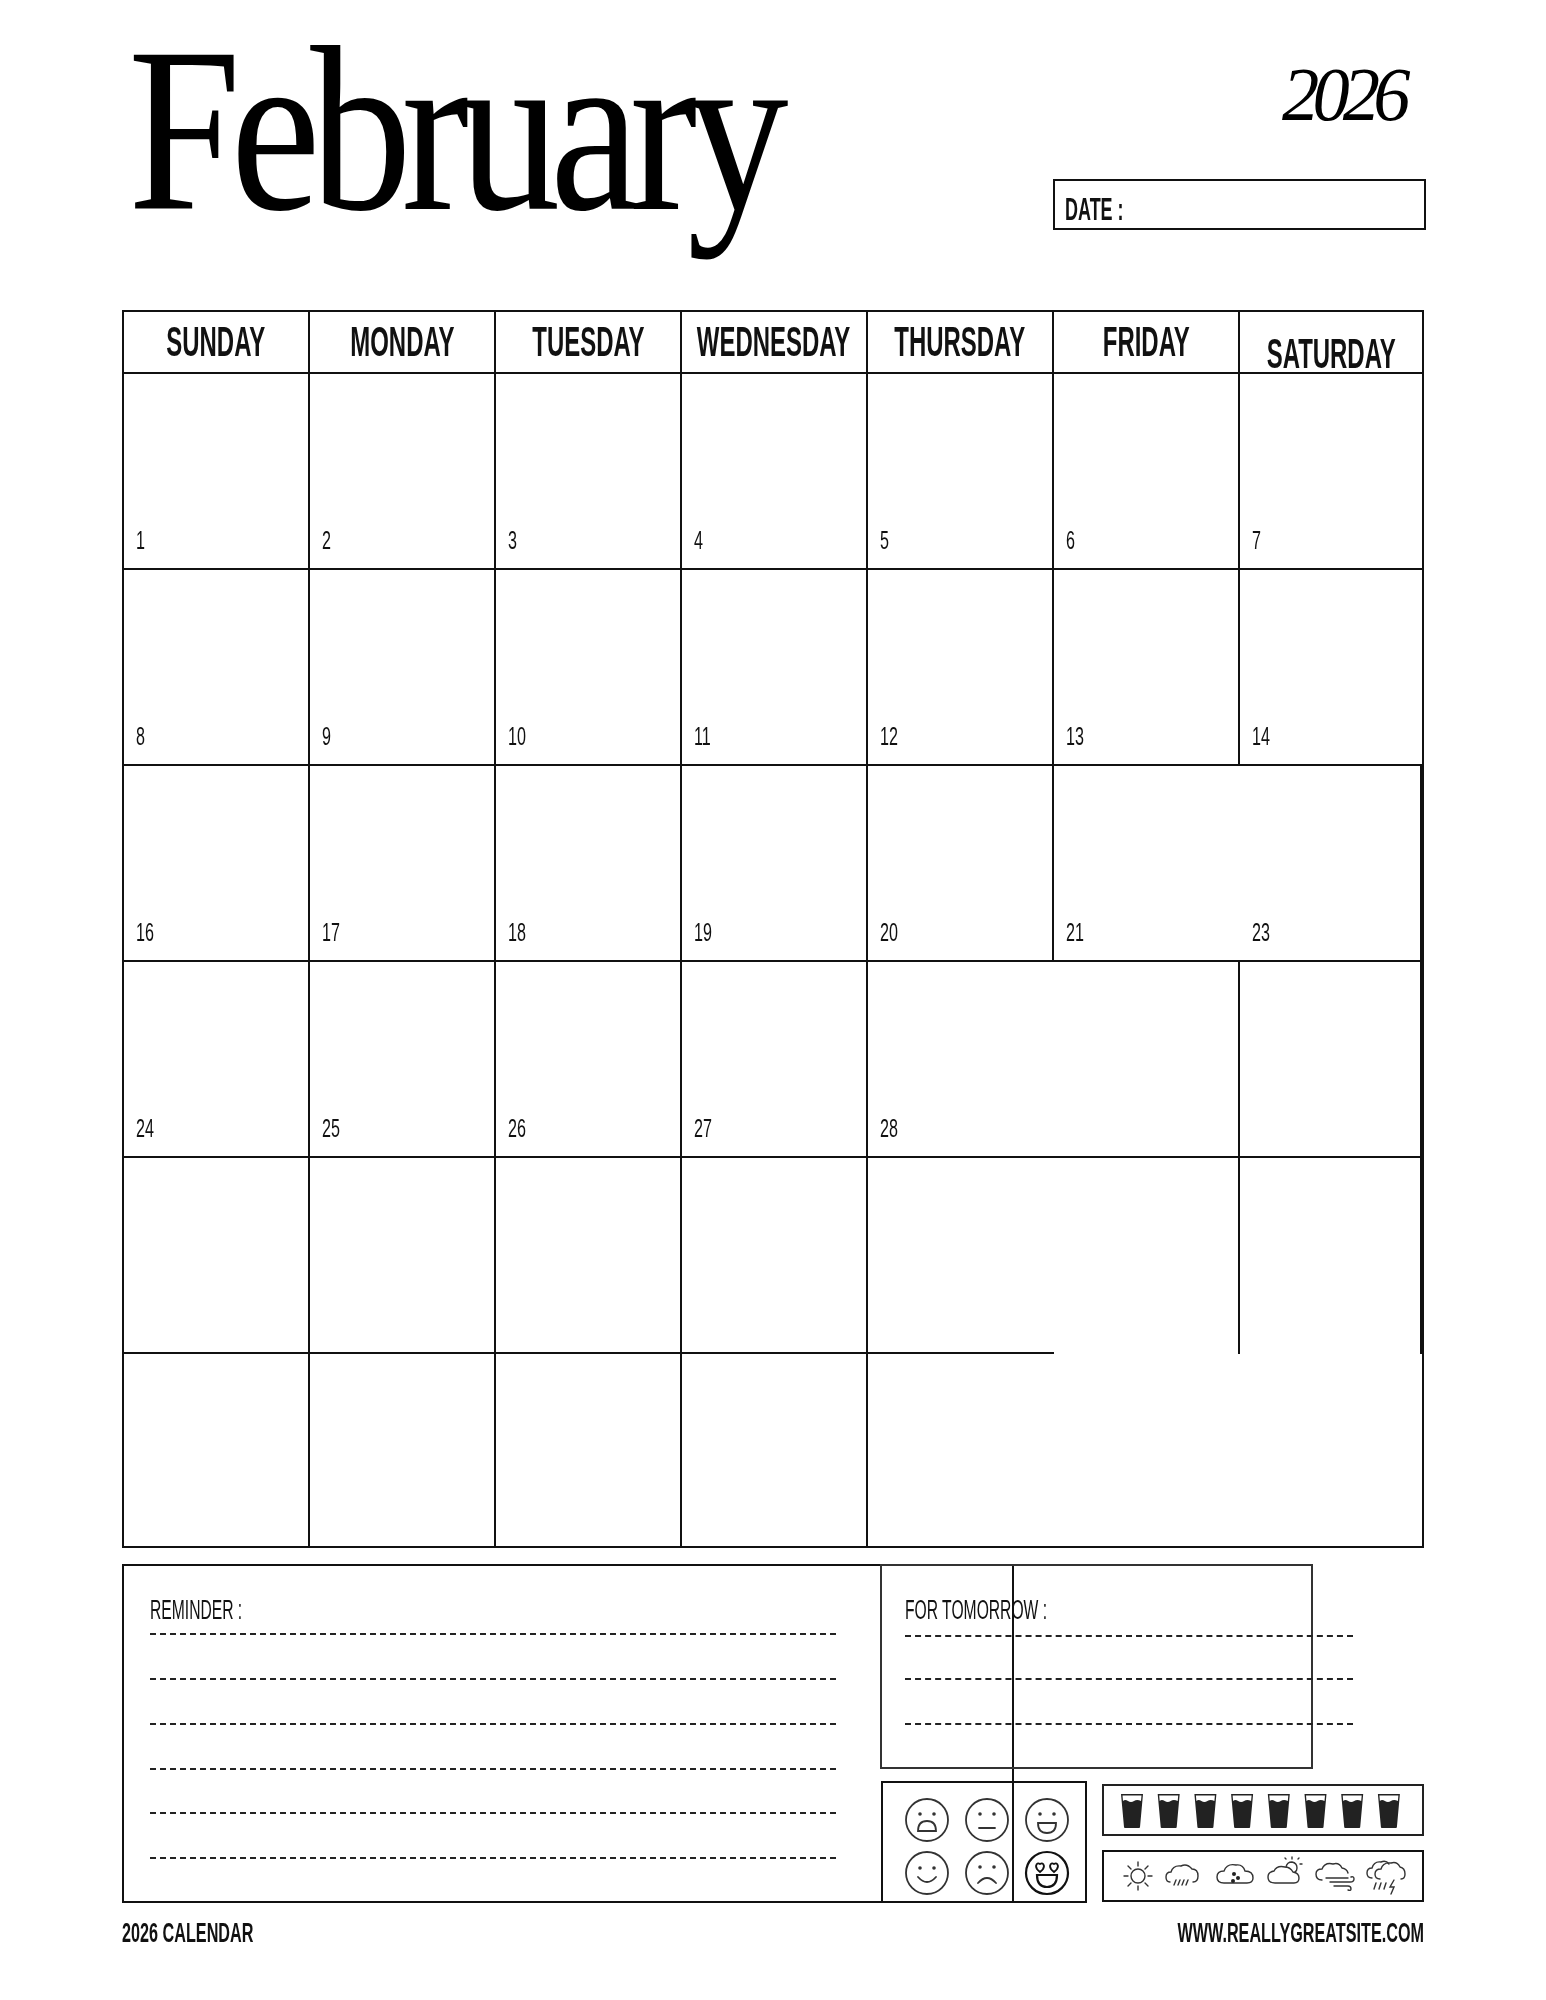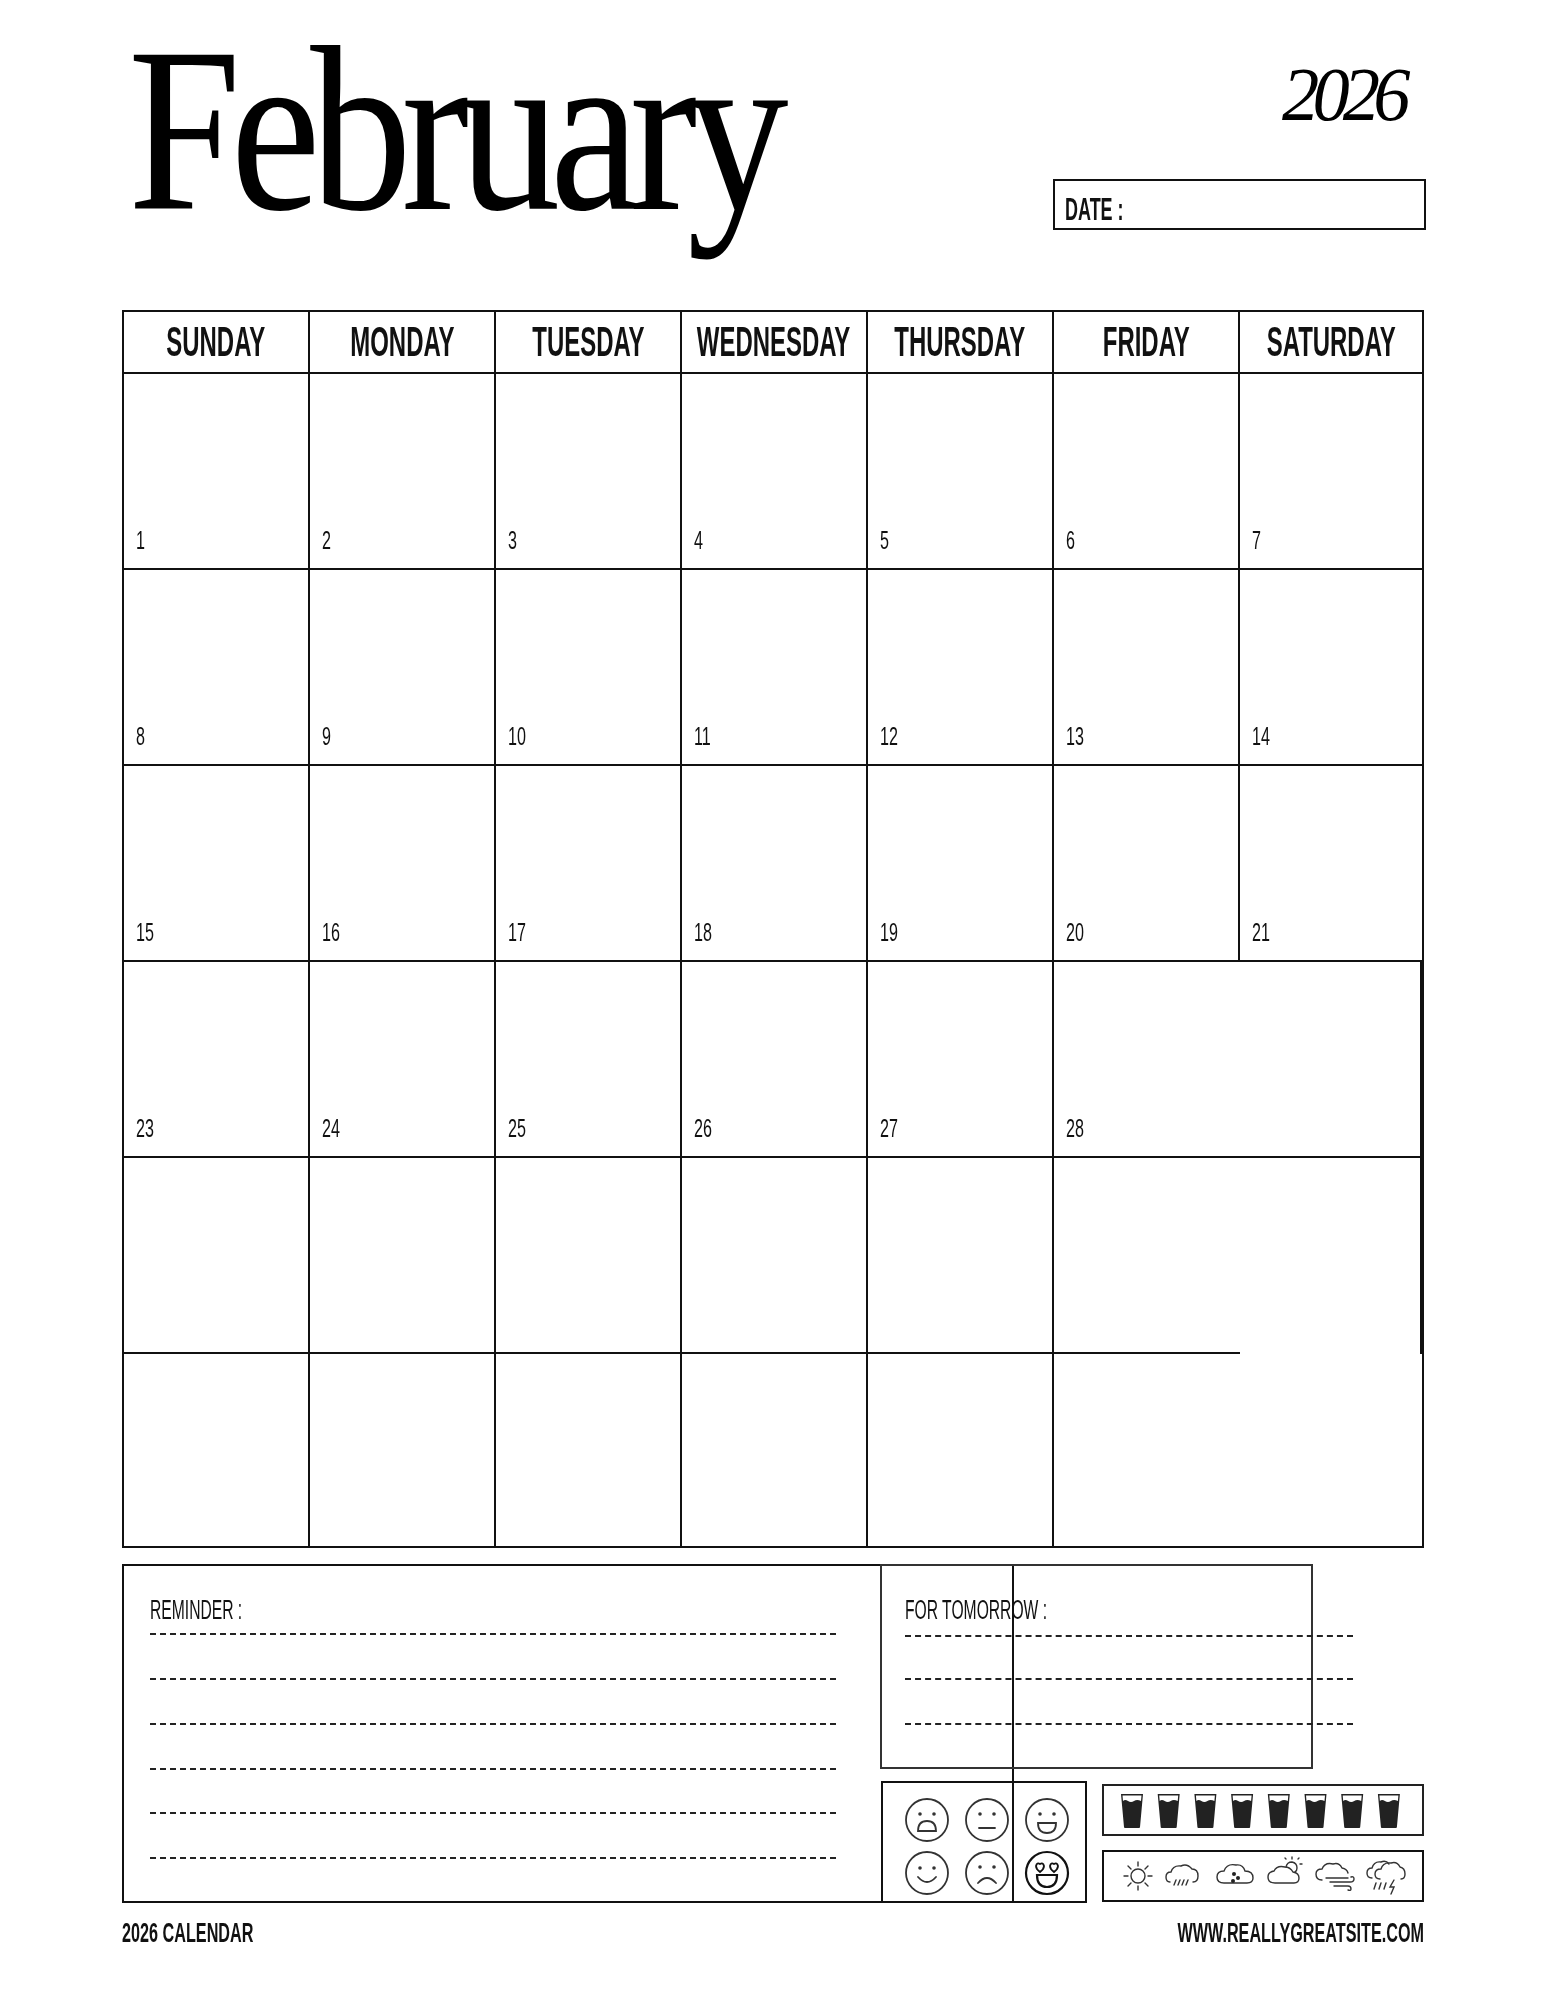--- a/index.html
+++ b/index.html
@@ -54,21 +54,21 @@
     left: 122px; top: 310px; width: 1302px; height: 1238px;
     border: 2px solid #111;
   }
   .hdr-row { position: absolute; left: 0; top: 0; width: 1298px; height: 62px; display: flex; border-bottom: 2px solid #111; }
   .hdr-cell {
     position: relative; flex: 0 0 186px; height: 60px;
     border-right: 2px solid #111;
     display: flex; align-items: center; justify-content: center;
     overflow: hidden;
   }
-  .hdr-cell:last-child { border-right: none; flex-basis: 182px; }
+  .hdr-cell:last-child { border-right: none; flex-basis: 182px; margin-top: 12px; }
   .hdr-cell .cond { font-size: 42px; transform: scaleX(0.57); transform-origin: center center; }
 
   .body-grid { position: absolute; left: 0; top: 62px; width: 1298px; height: 1174px; display: grid;
     grid-template-columns: repeat(6, 186px) 182px; grid-template-rows: repeat(5, 196px) 194px; }
   .day-cell { position: relative; border-right: 2px solid #111; border-bottom: 2px solid #111; }
   .day-cell.col-last { border-right: none; }
   .day-cell.row-last { border-bottom: none; }
   .day-num {
     position: absolute; left: 12px; bottom: 15px;
     font-family: "Liberation Sans", sans-serif;
@@ -163,23 +163,20 @@
       <div class="day-cell">
         <span class="day-num">12</span>
       </div>
       <div class="day-cell">
         <span class="day-num">13</span>
       </div>
       <div class="day-cell col-last">
         <span class="day-num">14</span>
       </div>
       <div class="day-cell">
-        <span class="day-num">15</span>
-      </div>
-      <div class="day-cell">
         <span class="day-num">16</span>
       </div>
       <div class="day-cell">
         <span class="day-num">17</span>
       </div>
       <div class="day-cell">
         <span class="day-num">18</span>
       </div>
       <div class="day-cell">
         <span class="day-num">19</span>

